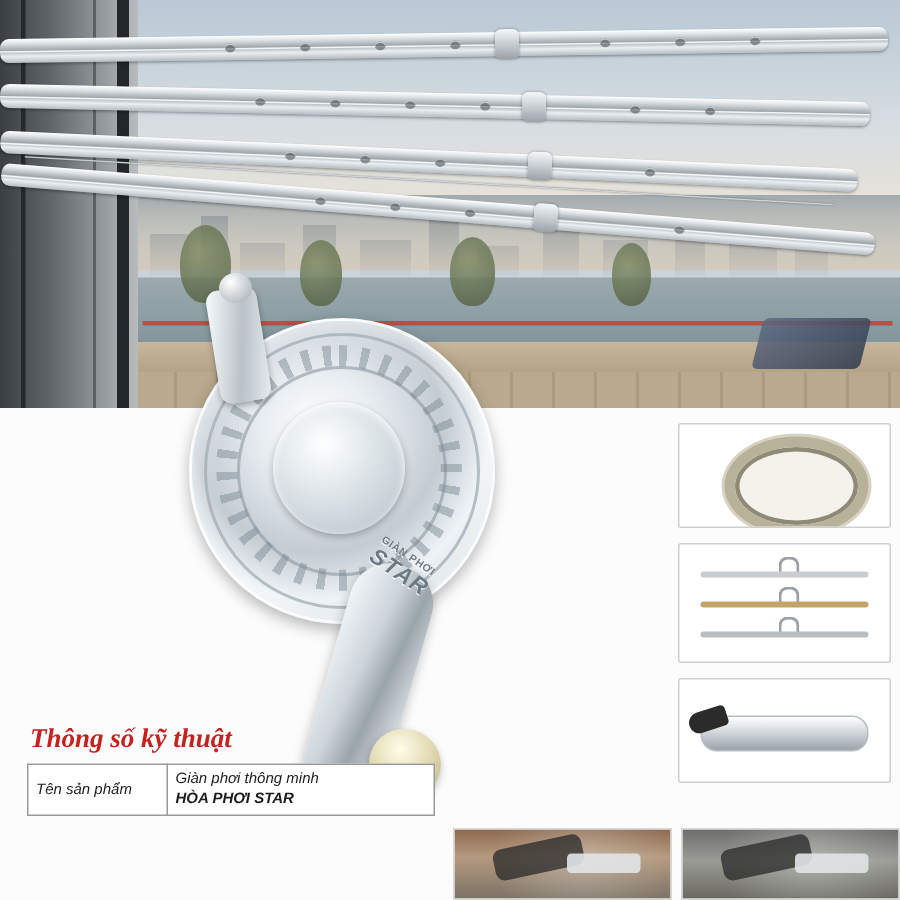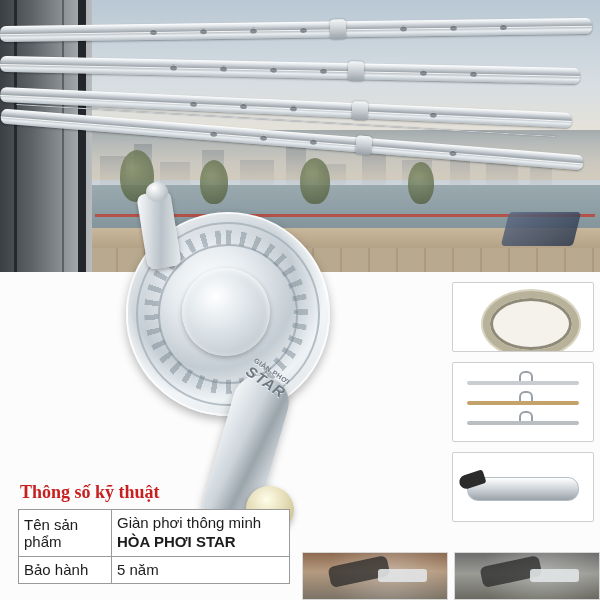--- a/index.html
+++ b/index.html
@@ -147,26 +147,26 @@
   
   .photoRow{position:absolute;left:302px;top:552px;width:298px;height:48px;display:flex;gap:6px;}
   .photo{flex:1;position:relative;overflow:hidden;border:1px solid #d8d8d8;background:#6f6f6f;}
   .photo.p1{background:linear-gradient(180deg,#8d6a4f 0%, #b59a80 40%, #7c7366 100%);}
   .photo.p2{background:linear-gradient(180deg,#6d6d6d 0%, #9b9b96 45%, #6a6a62 100%);}
   .photo .blur{position:absolute;inset:0;background:radial-gradient(circle at 60% 40%,rgba(255,255,255,.25),transparent 65%);}
   .photo .drill{position:absolute;left:18%;top:18%;width:42%;height:46%;background:rgba(40,40,40,.75);border-radius:6px;transform:rotate(-12deg);}
   .photo .plate{position:absolute;right:14%;top:34%;width:34%;height:30%;background:rgba(225,228,230,.9);border-radius:3px;}
 
   
-  .specs{position:absolute;left:18px;top:482px;width:272px;}
+  .specs{position:absolute;left:18px;top:482px;width:272px;font-style:italic;}
   .spec-title{
     color:#c81f1f;font-weight:bold;font-size:18px;margin:0 0 6px 2px;
     font-family:"Liberation Serif", serif;
   }
-  table.spec{border-collapse:collapse;width:272px;font-size:15px;color:#1c1c1c;background:#fff;}
+  table.spec{border-collapse:collapse;width:272px;font-size:10px;color:#1c1c1c;background:#fff;}
   table.spec td{border:1px solid #9a9a9a;padding:4px 5px;vertical-align:middle;}
   table.spec td.k{width:82px;}
   table.spec td.v{line-height:1.25;}
   .v b{font-weight:bold;}
 </style>
 </head>
 <body>
 
 <div class="page">
 
@@ -314,21 +314,17 @@
     <div class="spec-title">Thông số kỹ thuật</div>
     <table class="spec">
       <tbody>
         <tr>
           <td class="k">Tên sản phẩm</td>
           <td class="v">
             <span>Giàn phơi thông minh</span><br>
             <b>HÒA PHƠI STAR</b>
           </td>
         </tr>
-        <tr>
-          <td class="k">Bảo hành</td>
-          <td class="v">5 năm</td>
-        </tr>
       </tbody>
     </table>
   </div>
 
 </div>
 
 </body></html>

